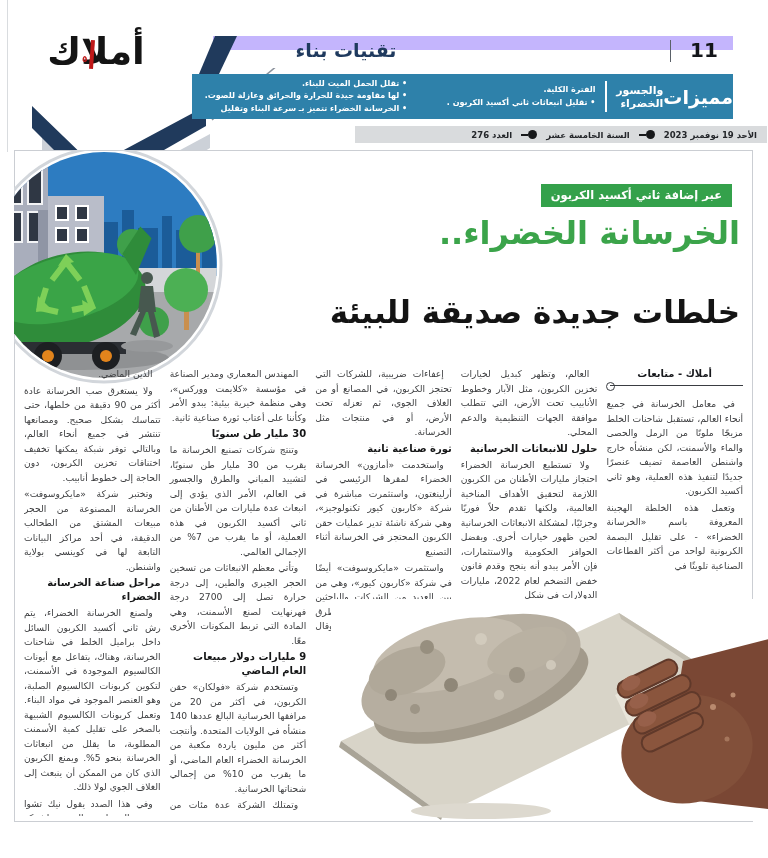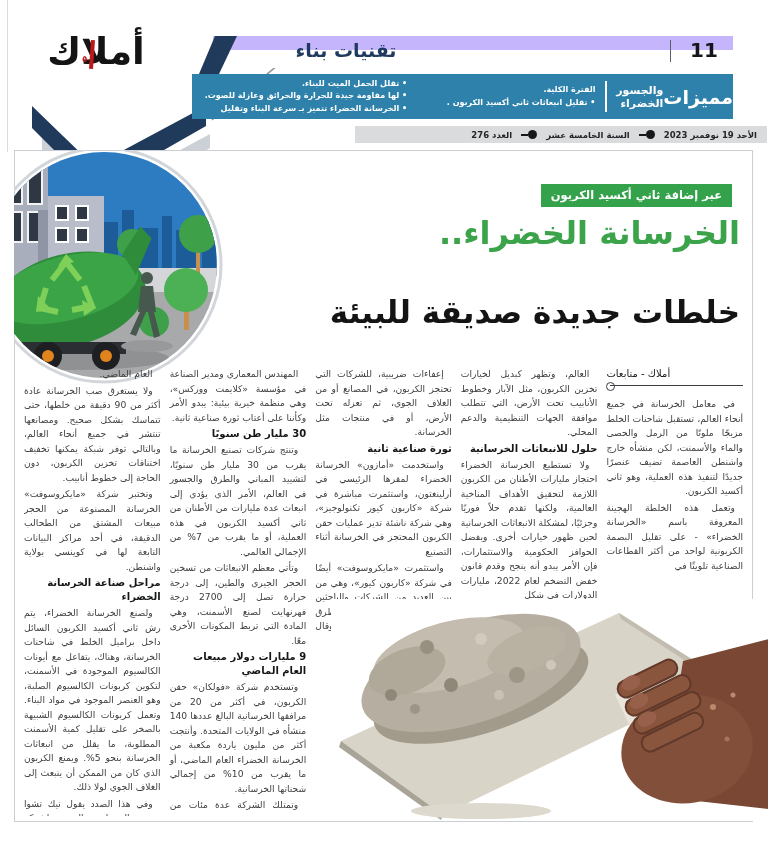--- a/index.html
+++ b/index.html
@@ -54,21 +54,21 @@
   .main-title{position:absolute;right:12px;top:58px;width:460px;text-align:left;
               font-size:32px;line-height:1.55;font-weight:bold;color:#3ba44a;white-space:nowrap;direction:rtl;
               text-align:right;}
   .sub-title{position:absolute;right:12px;top:143px;font-size:31px;font-weight:bold;color:#141414;
              white-space:nowrap;}
 
   
   .columns{position:absolute;right:9px;left:9px;top:216px;bottom:5px;display:flex;
            flex-direction:row;gap:9px;overflow:hidden;}
   .col{flex:1 1 0;min-width:0;}
-  .byline{font-size:10px;font-weight:normal;color:#17181c;text-align:left;margin:1px 0 3px;}
+  .byline{font-size:10px;font-weight:bold;color:#17181c;text-align:center;margin:1px 0 3px;}
   .byline-rule{position:relative;height:9px;margin-bottom:6px;}
   .byline-rule .line{position:absolute;top:3px;left:4px;right:0;height:1.4px;background:#3a3d42;}
   .byline-rule .ring{position:absolute;top:0;left:0;width:7px;height:7px;border:1.4px solid #3a3d42;
                      border-radius:50%;background:#fff;}
   .para{font-size:9.2px;line-height:14.5px;color:#3c3d3f;text-align:justify;margin:0 0 2px;
         text-indent:8px;}
   .subhead{font-size:10px;line-height:14px;font-weight:bold;color:#151617;margin:2px 0 2px;}
 
   
   .photo{position:absolute;left:316px;top:448px;width:438px;height:222px;background:#ffffff;z-index:5;}
@@ -243,21 +243,21 @@
         <p class="para">المهندس المعماري ومدير الصناعة في مؤسسة «كلايمت ووركس»، وهي منظمة خيرية بيئية: يبدو الأمر وكأننا على أعتاب ثورة صناعية ثانية.</p>
         <h3 class="subhead">30 مليار طن سنويًا</h3>
         <p class="para">وتنتج شركات تصنيع الخرسانة ما يقرب من 30 مليار طن سنويًا، لتشييد المباني والطرق والجسور في العالم، الأمر الذي يؤدي إلى انبعاث عدة مليارات من الأطنان من ثاني أكسيد الكربون في هذه العملية، أو ما يقرب من 7% من الإجمالي العالمي.</p>
         <p class="para">وتأتي معظم الانبعاثات من تسخين الحجر الجيري والطين، إلى درجة حرارة تصل إلى 2700 درجة فهرنهايت لصنع الأسمنت، وهي المادة التي تربط المكونات الأخرى معًا.</p>
         <h3 class="subhead">9 مليارات دولار مبيعات العام الماضي</h3>
         <p class="para">وتستخدم شركة «فولكان» حقن الكربون، في أكثر من 20 من مرافقها الخرسانية البالغ عددها 140 منشأه في الولايات المتحدة. وأنتجت أكثر من مليون ياردة مكعبة من الخرسانة الخضراء العام الماضي، أو ما يقرب من 10% من إجمالي شحناتها الخرسانية.</p>
         <p class="para">وتمتلك الشركة عدة مئات من المصانع التي تنتج الحجر المسحوق والرمل والحصى، وحققت مبيعات إجمالية تزيد على 7 مليارات دولار في</p>
       </div>
 
       <div class="col">
-        <p class="para">العام الماضي.</p>
+        <p class="para">الذين الماضي.</p>
         <p class="para">ولا يستغرق صب الخرسانة عادة أكثر من 90 دقيقة من خلطها، حتى تتماسك بشكل صحيح. ومصانعها تنتشر في جميع أنحاء العالم، وبالتالي توفر شبكة يمكنها تخفيف اختناقات تخزين الكربون، دون الحاجة إلى خطوط أنابيب.</p>
         <p class="para">وتختبر شركة «مايكروسوفت» الخرسانة المصنوعة من الحجر مبيعات المشتق من الطحالب الدقيقة، في أحد مراكز البيانات التابعة لها في كوينسي بولاية واشنطن.</p>
         <h3 class="subhead">مراحل صناعة الخرسانة الخضراء</h3>
         <p class="para">ولصنع الخرسانة الخضراء، يتم رش ثاني أكسيد الكربون السائل داخل براميل الخلط في شاحنات الخرسانة، وهناك، يتفاعل مع أيونات الكالسيوم الموجودة في الأسمنت، لتكوين كربونات الكالسيوم الصلبة، وهو العنصر الموجود في مواد البناء. وتعمل كربونات الكالسيوم الشبيهة بالصخر على تقليل كمية الأسمنت المطلوبة، ما يقلل من انبعاثات الخرسانة بنحو 5%. ويمنع الكربون الذي كان من الممكن أن ينبعث إلى الغلاف الجوي لولا ذلك.</p>
         <p class="para">وفي هذا الصدد يقول نيك تشوا مدير الخدمات الفنية لشركة «فولكان ماتيريالز»، وهي شركة مواد البناء، التي تدير مصنع أرلينغتون: في أي وقت يمكننا فيه تقليل كمية الأسمنت، يمكننا تقليل كمية ثاني أكسيد الكربون.</p>
       </div>
     </div>
 
     <div class="photo">
       <svg width="438" height="222" viewBox="0 0 438 222">

